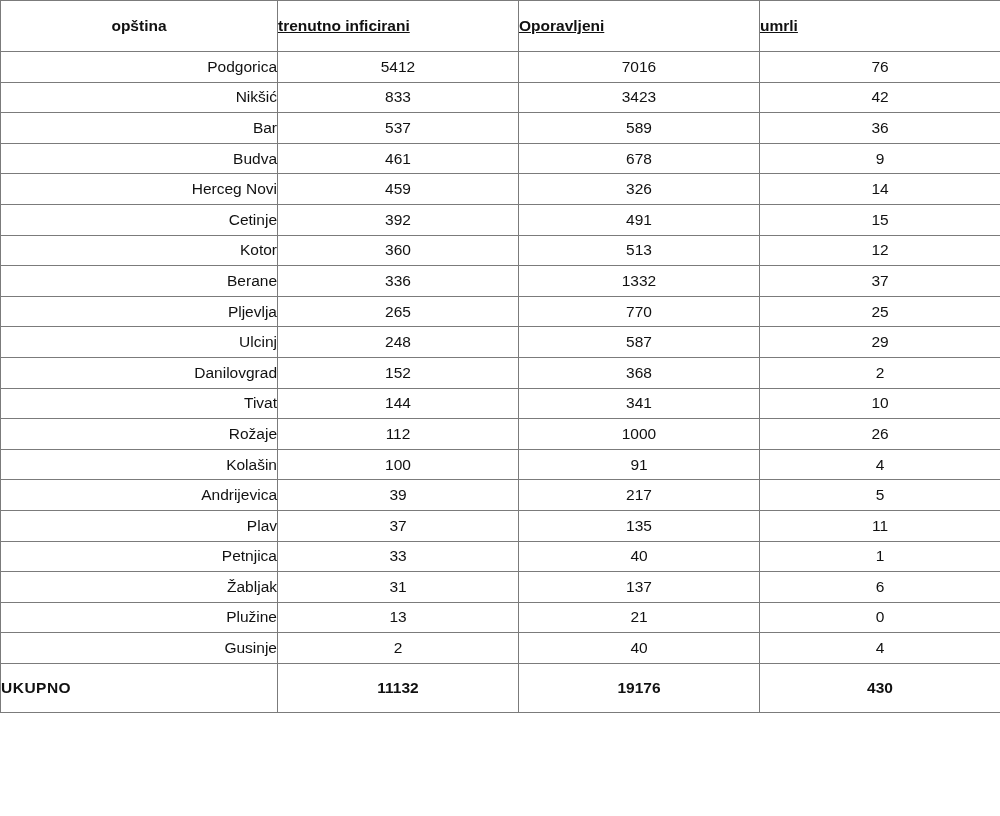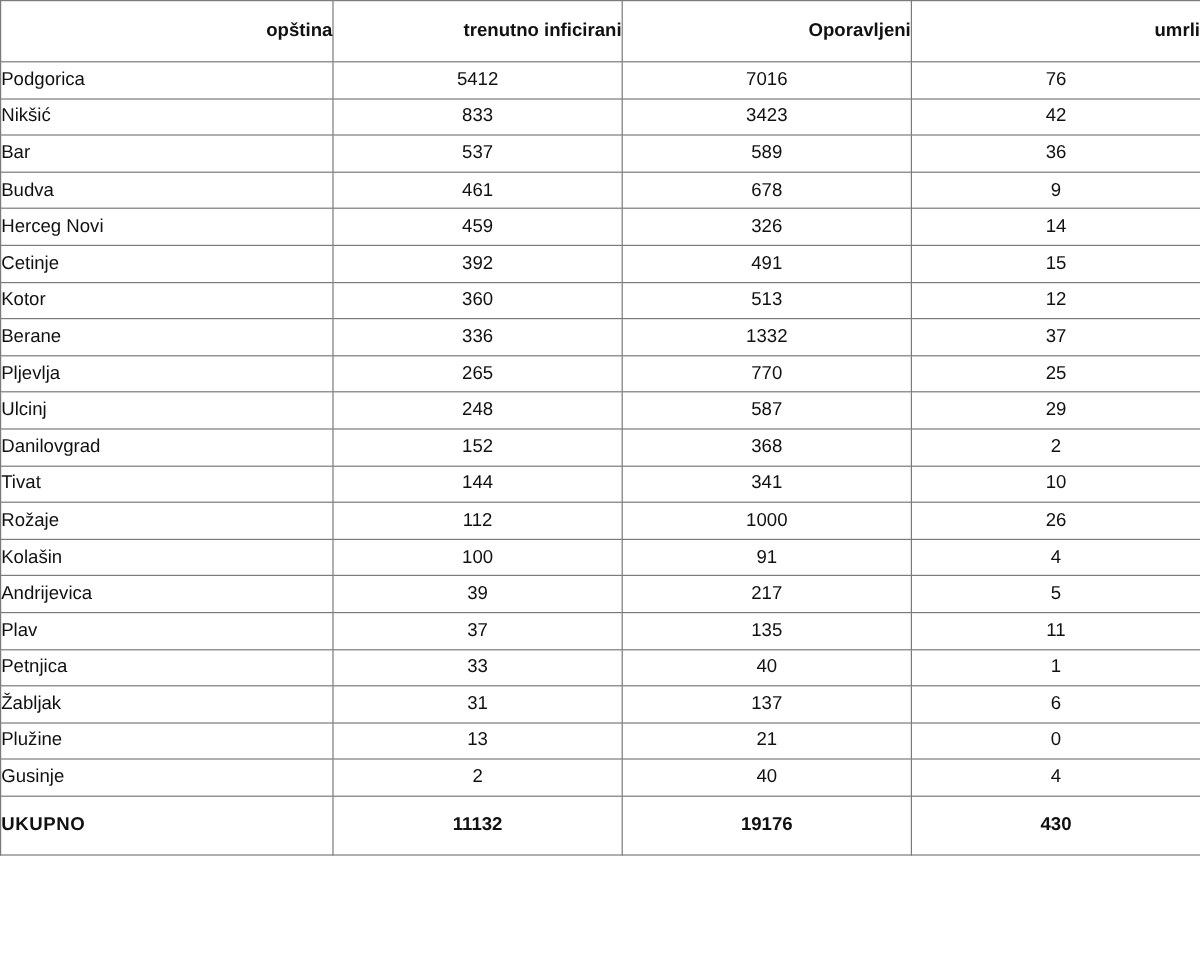--- a/index.html
+++ b/index.html
@@ -32,32 +32,33 @@
     background: #ffffff;
   }
   
   thead th {
     background: #b8cce4;
     font-weight: bold;
     height: 50px;
     font-size: 16.5px;
   }
   thead th.h-name {
-    text-align: right;
+    text-align: center;
     padding-left: 10px;
   }
   thead th.h-num {
-    text-align: right;
+    text-align: left;
+    text-decoration: underline;
   }
   
   tbody td {
     height: 29.6px;
   }
   tbody td.name {
-    text-align: left;
+    text-align: right;
     padding-left: 10px;
   }
   tbody td.num {
     text-align: center;
   }
   
   tfoot td {
     height: 48px;
     font-weight: bold;
     font-size: 24px;

